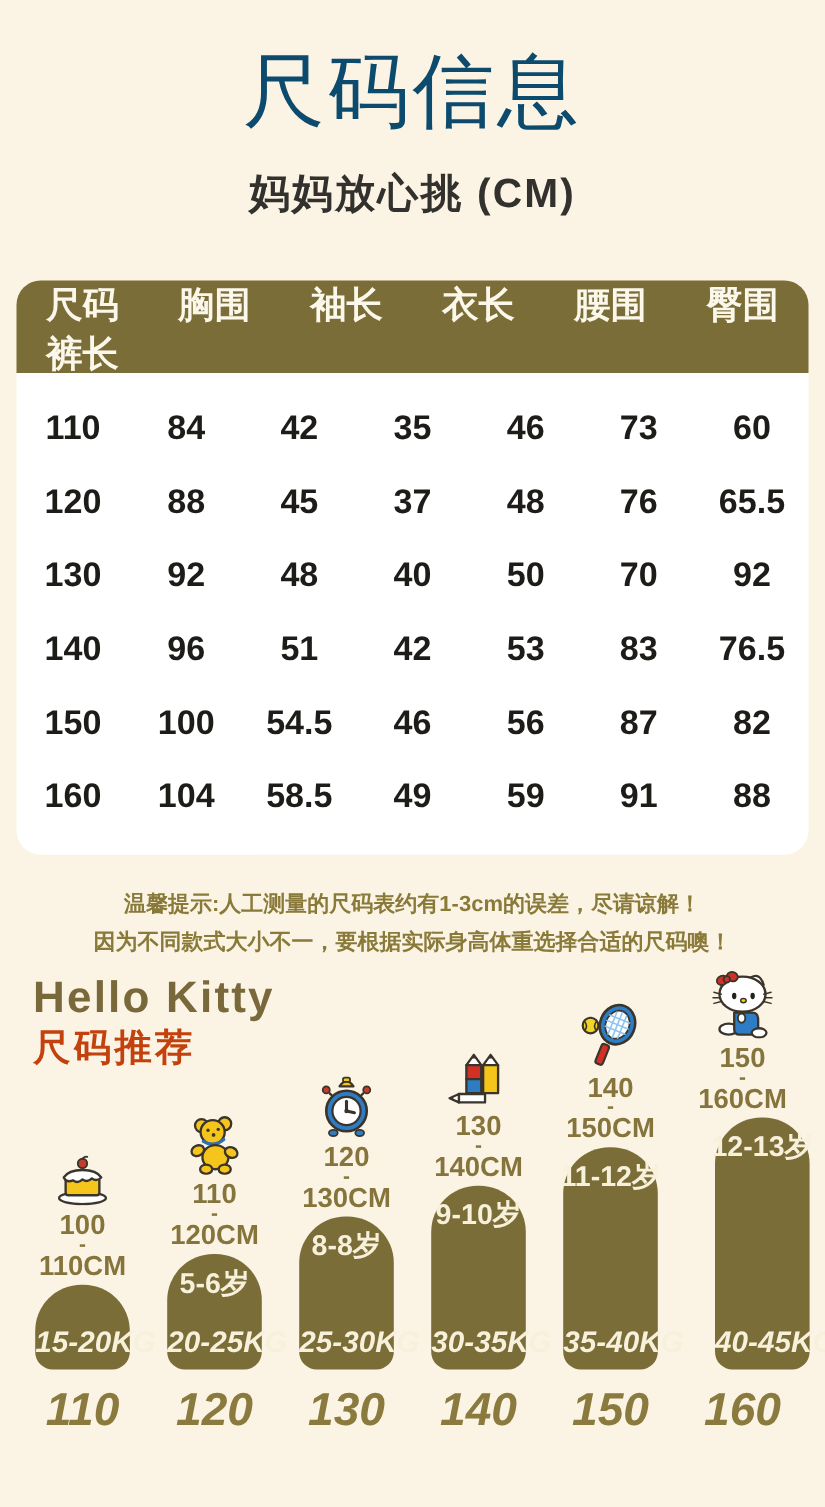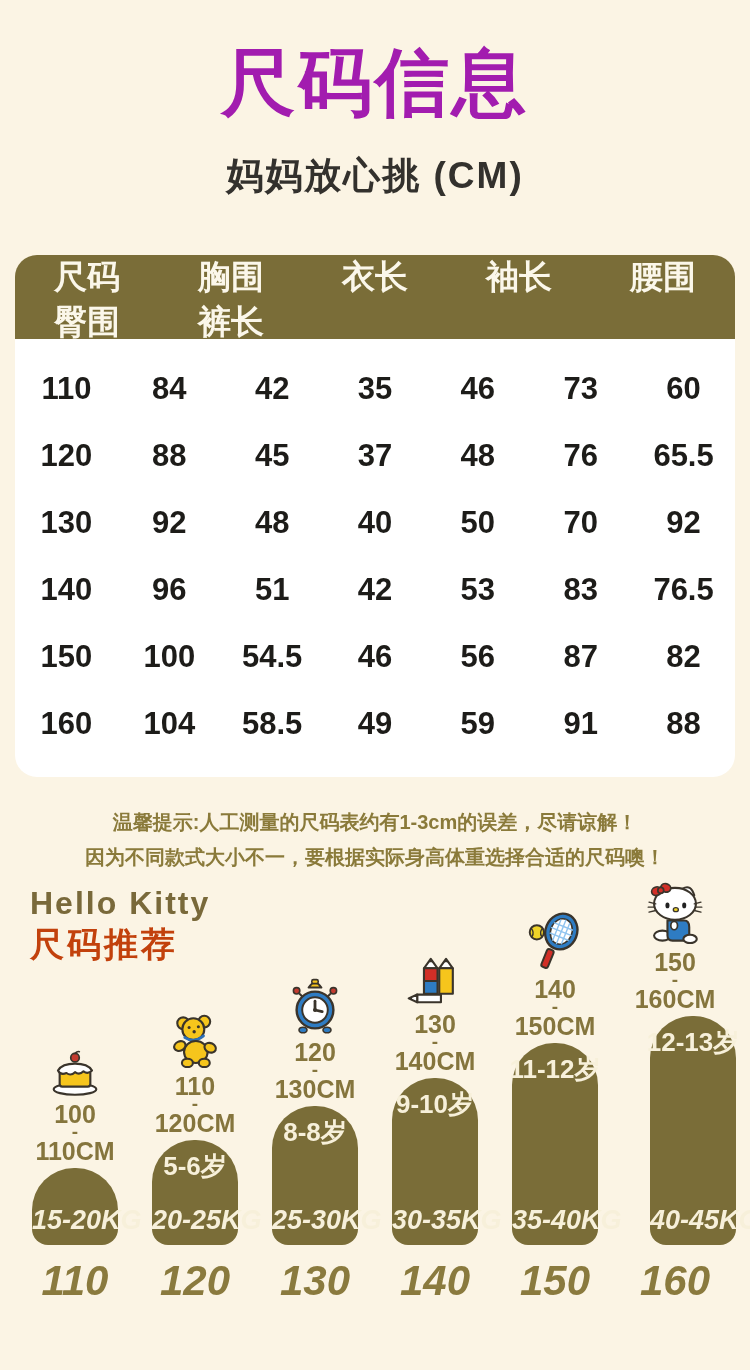--- a/index.html
+++ b/index.html
@@ -5,47 +5,47 @@
   html,body{margin:0;padding:0;}
   body{
     width:750px;height:1370px;
     background:#fbf4e4;
     font-family:"Liberation Sans","DejaVu Sans",sans-serif;
     overflow:hidden;
     position:relative;
   }
   .title{
     text-align:center;padding-top:40px;
-    font-size:74px;font-weight:700;color:#a21caf;letter-spacing:3px;
+    font-size:74px;font-weight:400;color:#0c4a6e;letter-spacing:3px;
     line-height:1.15;
   }
   .subtitle{
     text-align:center;margin-top:26px;
     font-size:37px;font-weight:800;color:#33312d;letter-spacing:2px;
   }
   
   .size-table{margin:54px 15px 0;}
   .thead{
-    display:grid;grid-template-columns:repeat(5,1fr);
+    display:grid;grid-template-columns:repeat(6,1fr);
     background:#7a6d38;border-radius:22px 22px 0 0;
     height:84px;align-items:center;
   }
   .th{text-align:center;color:#fbf7ea;font-size:33px;font-weight:800;}
   .tbody{background:#ffffff;border-radius:0 0 22px 22px;padding:16px 0 20px;}
   .tr{display:grid;grid-template-columns:repeat(7,1fr);height:67px;align-items:center;}
   .td{text-align:center;font-size:31px;font-weight:600;color:#1d1c19;letter-spacing:0;}
   
   .notice{
     margin-top:28px;text-align:center;
     color:#8a7a3a;font-size:20px;font-weight:800;line-height:1.75;
   }
   
   .chart-area{position:relative;height:470px;margin-top:6px;}
   .rec-heading-wrap{position:absolute;left:30px;top:4px;}
-  .brand{font-size:32px;font-weight:900;color:#79693a;letter-spacing:2px;}
+  .brand{font-size:40px;font-weight:900;color:#79693a;letter-spacing:2px;}
   .rec-sub{margin-top:0;font-size:34px;font-weight:800;color:#c2410c;letter-spacing:3px;}
   .bars-row{
     position:absolute;left:15px;bottom:46px;width:720px;
     display:flex;align-items:flex-end;
   }
   .bar-col{width:120px;display:flex;flex-direction:column;align-items:center;}
   .icon-wrap{margin-bottom:5px;line-height:0;}
   .range{
     text-align:center;color:#85753d;font-weight:800;font-size:25px;
     line-height:1.05;margin-bottom:4px;letter-spacing:0;
@@ -72,22 +72,22 @@
 
 <div class="page">
 
   <div class="title">尺码信息</div>
   <div class="subtitle">妈妈放心挑 (CM)</div>
 
   <div class="size-table">
     <div class="thead">
       <div class="th">尺码</div>
       <div class="th">胸围</div>
+      <div class="th">袖长</div>
       <div class="th">衣长</div>
-      <div class="th">袖长</div>
       <div class="th">腰围</div>
       <div class="th">臀围</div>
       <div class="th">裤长</div>
     </div>
     <div class="tbody">
       <div class="tr">
         <div class="td">110</div>
         <div class="td">84</div>
         <div class="td">42</div>
         <div class="td">35</div>

